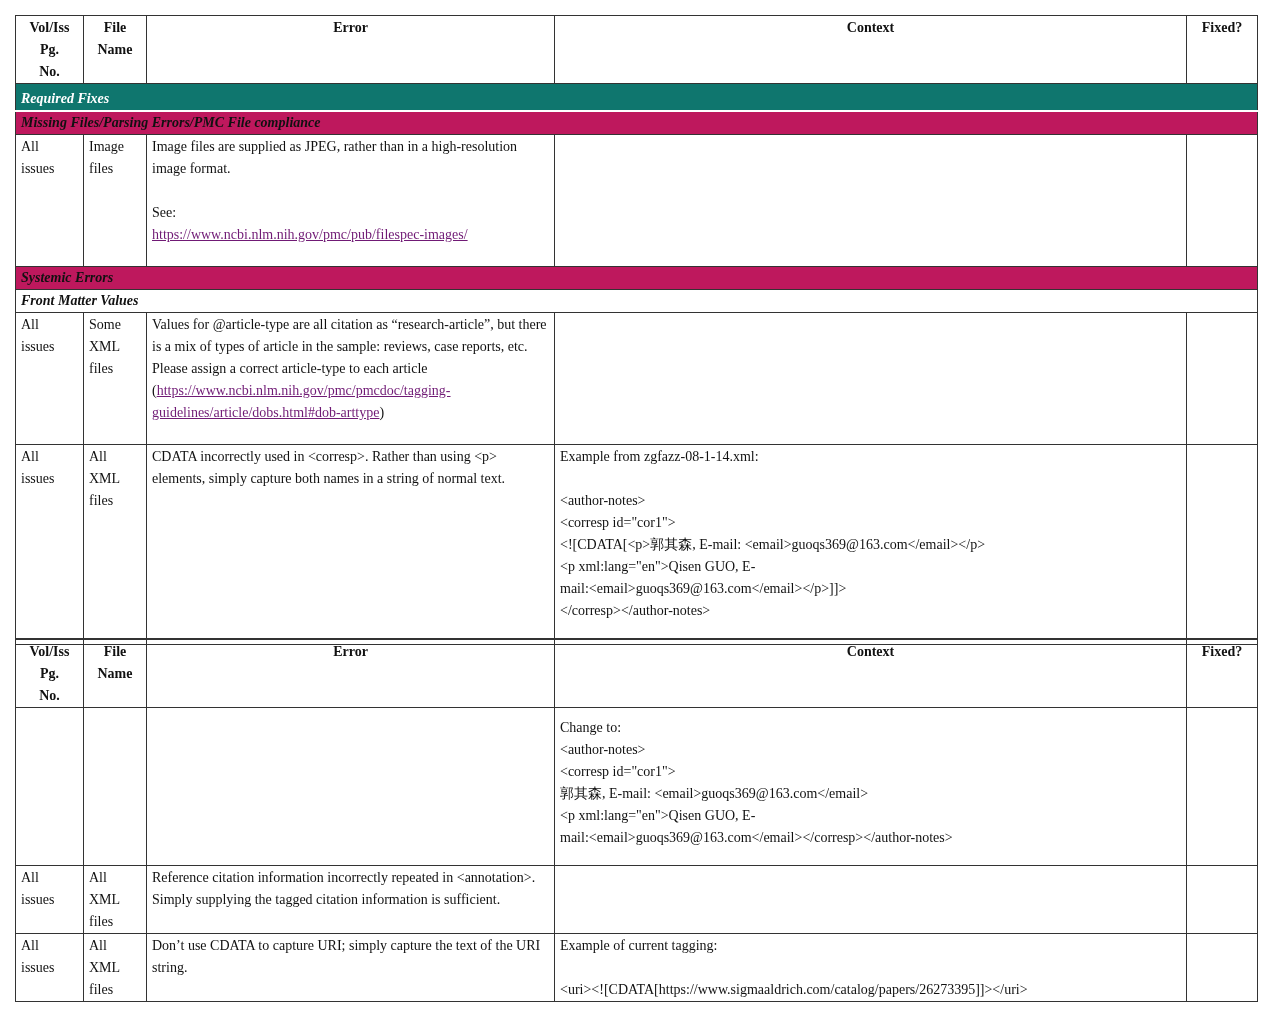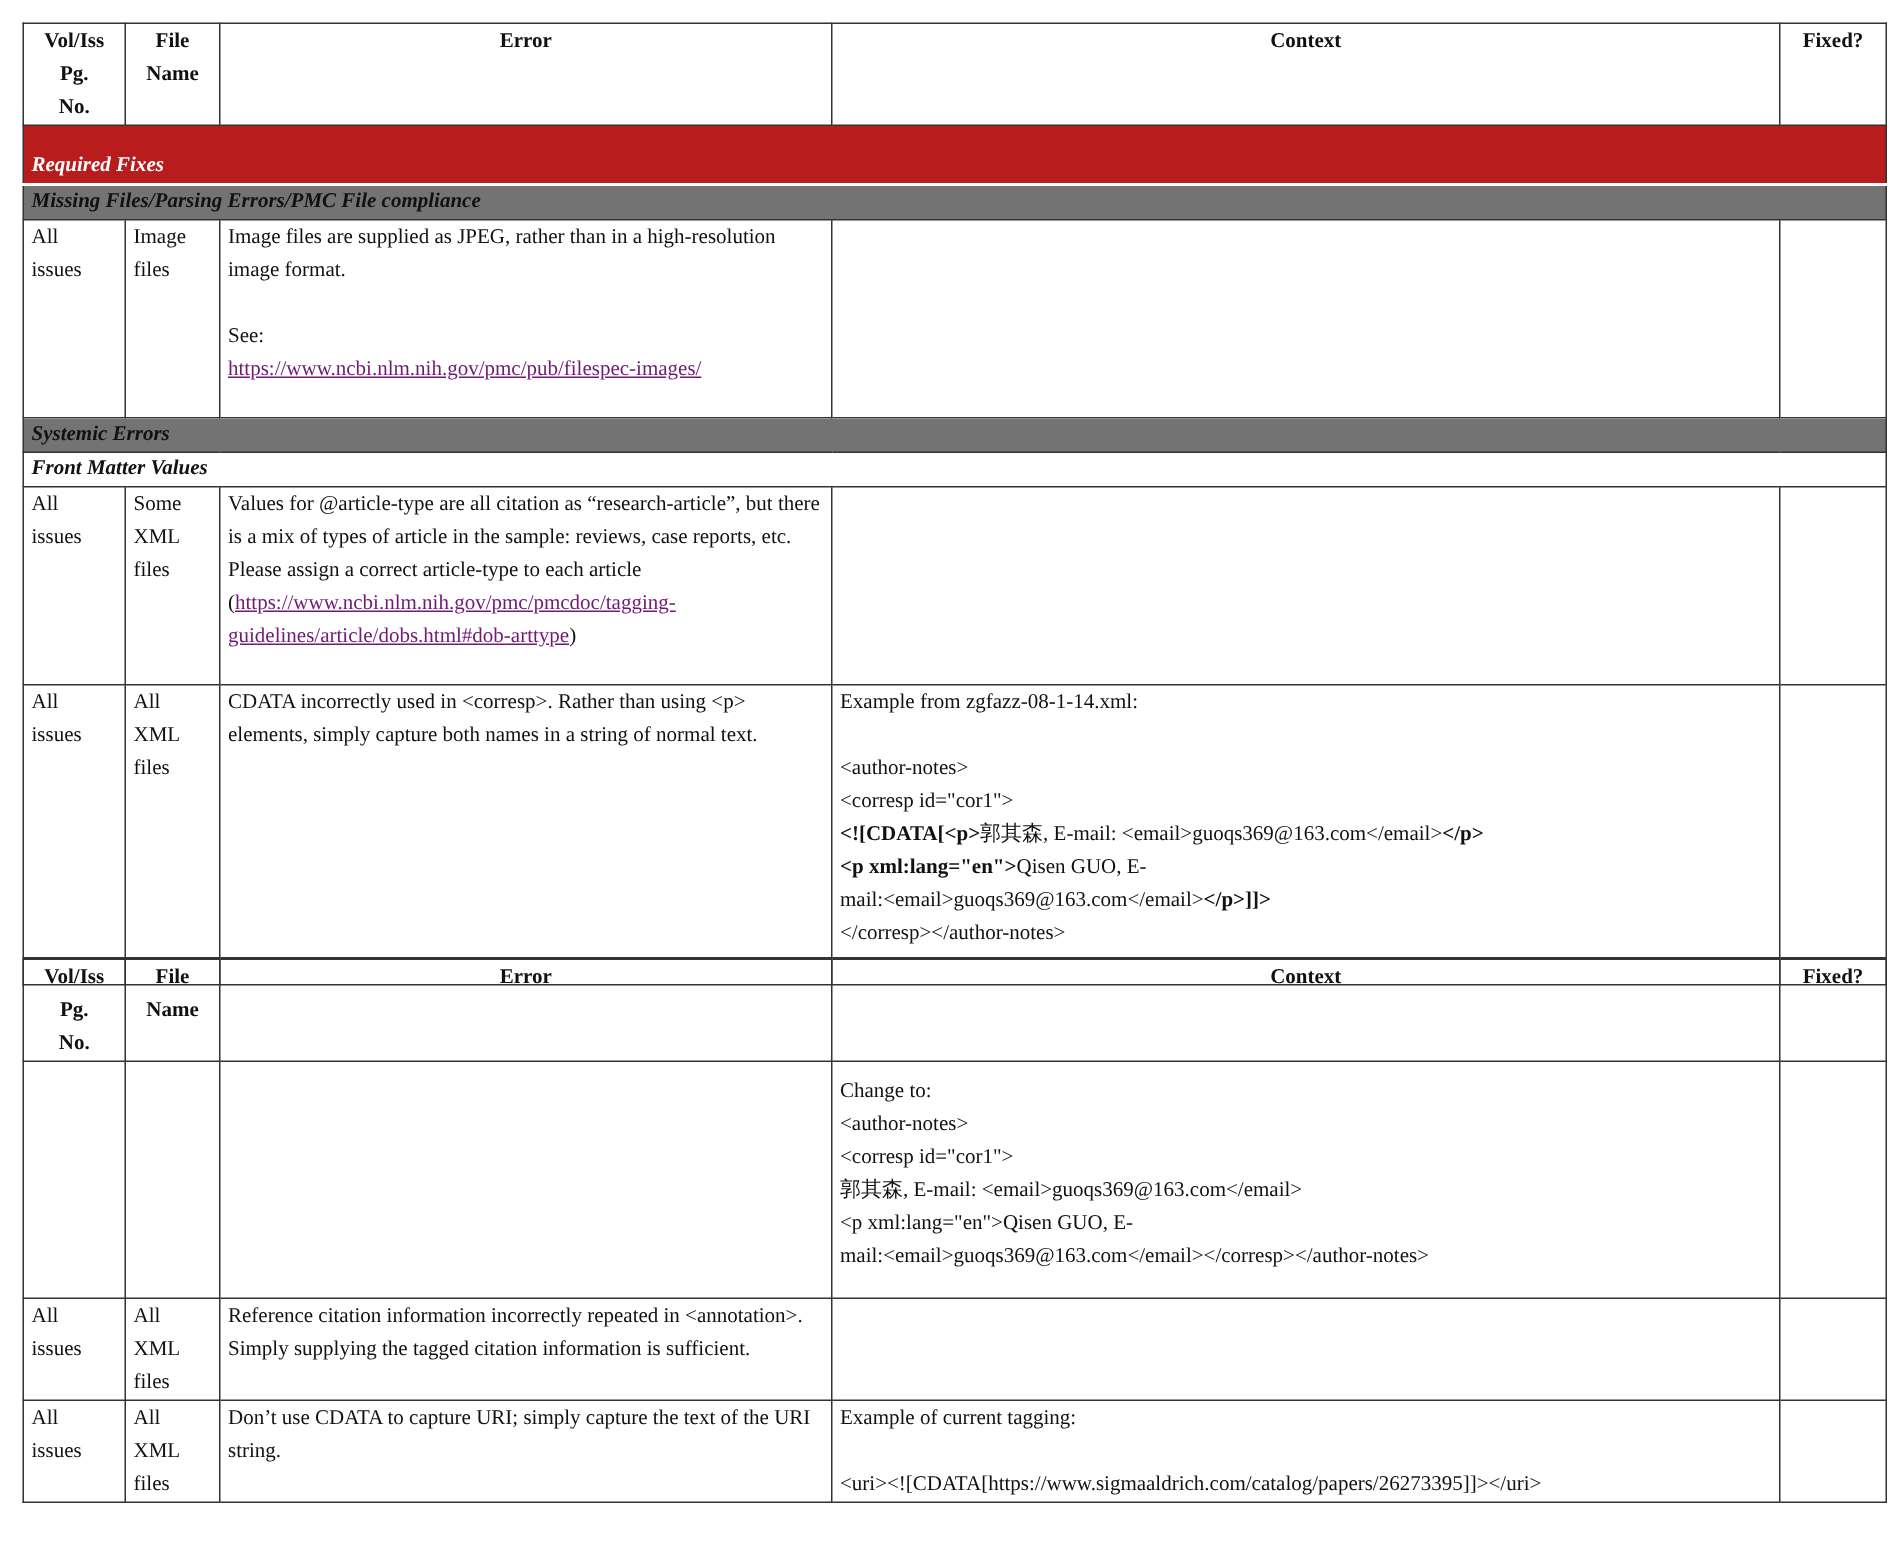--- a/index.html
+++ b/index.html
@@ -2,26 +2,26 @@
 <html><head>
   <meta charset="utf-8">
   <style>
     html, body { margin: 0; padding: 0; background: #ffffff; }
     body { width: 1268px; height: 1028px; overflow: hidden; position: relative;
       font-family: "Liberation Serif", "DejaVu Serif", serif; color: #111; }
     table { position: absolute; left: 15px; border-collapse: collapse; table-layout: fixed; width: 1242px; }
     td, th { border: 1px solid #333; vertical-align: top; font-size: 14px; line-height: 22px; padding: 1px 5px 0 5px; overflow: hidden; }
     th { font-weight: bold; text-align: center; }
     col.c1 { width: 68px; } col.c2 { width: 63px; } col.c3 { width: 408px; } col.c4 { width: 632px; } col.c5 { width: 71px; }
-    tr.sec-black td { background: #b91c1c; color: #fff; font-weight: bold; font-style: italic; padding-top: 16px; height: 21px; line-height: 22px; border-bottom: 2px solid #fff; }
-    tr.sec-gray td { background: #737373; font-weight: bold; font-style: italic; height: 21px; line-height: 22px; padding-top: 0; }
+    tr.sec-black td { background: #0f766e; color: #fff; font-weight: bold; font-style: italic; padding-top: 4px; height: 21px; line-height: 22px; border-bottom: 2px solid #fff; }
+    tr.sec-gray td { background: #be185d; font-weight: bold; font-style: italic; height: 21px; line-height: 22px; padding-top: 0; }
     tr.sec-white td { font-weight: bold; font-style: italic; height: 21px; line-height: 22px; padding-top: 0; }
     a.link { color: #701a75; text-decoration: underline; }
     .line { display: block; min-height: 22px; }
-    .b { font-weight: bold; }
+    .b { font-weight: normal; }
     .top-table { top: 15px; }
     .bot-table { top: 638px; }
     .thick-top td, .thick-top th { border-top: 2px solid #333; }
   </style>
 </head>
 <body>
 
 <table class="top-table">
   <colgroup>
       <col class="c1">

